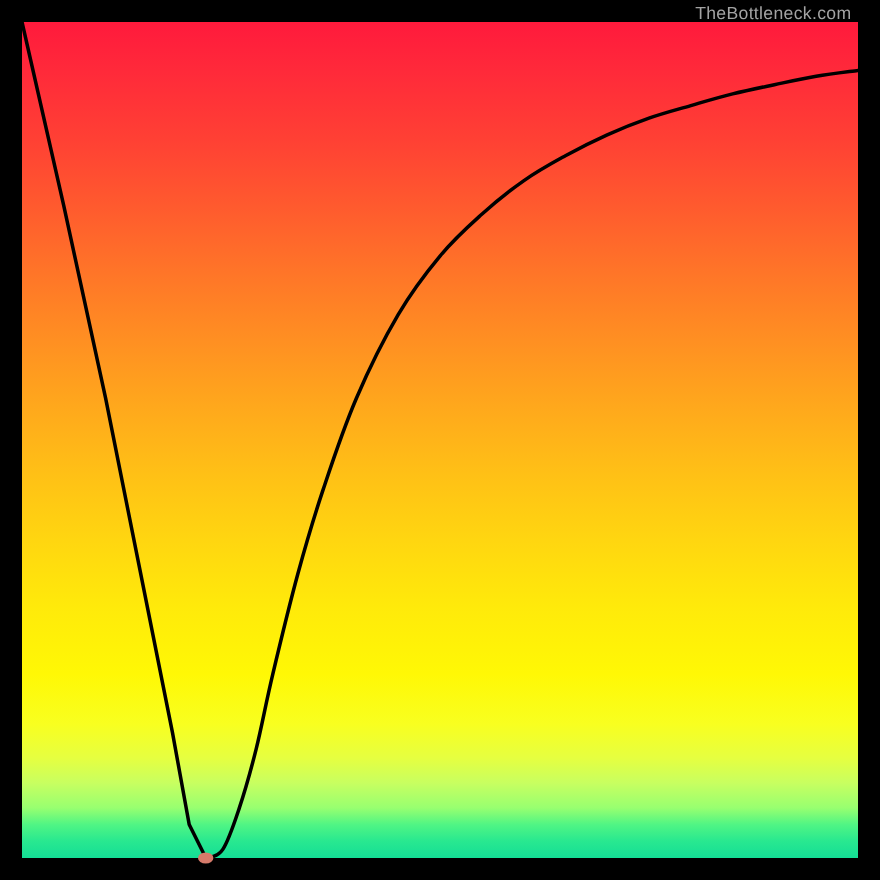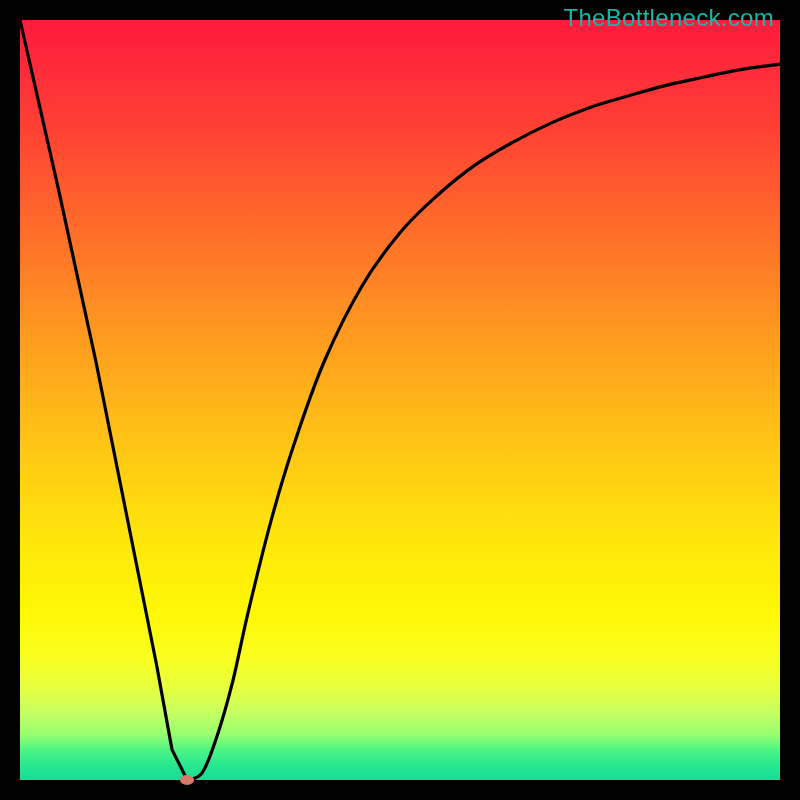--- a/index.html
+++ b/index.html
@@ -41,22 +41,22 @@
       #98ff70 94%,
       #50f584 96%,
       #28e890 98%,
       #14de96 100%
     );
   }
   .watermark {
     position: absolute;
     top: 4px;
     right: 26px;
-    color: #14b8a6;
-    font-size: 24px;
+    color: #a3a3a3;
+    font-size: 16px;
     font-weight: 500;
     letter-spacing: 0.3px;
   }
   svg.curve {
     position: absolute;
     left: 0;
     top: 0;
     width: 100%;
     height: 100%;
   }

